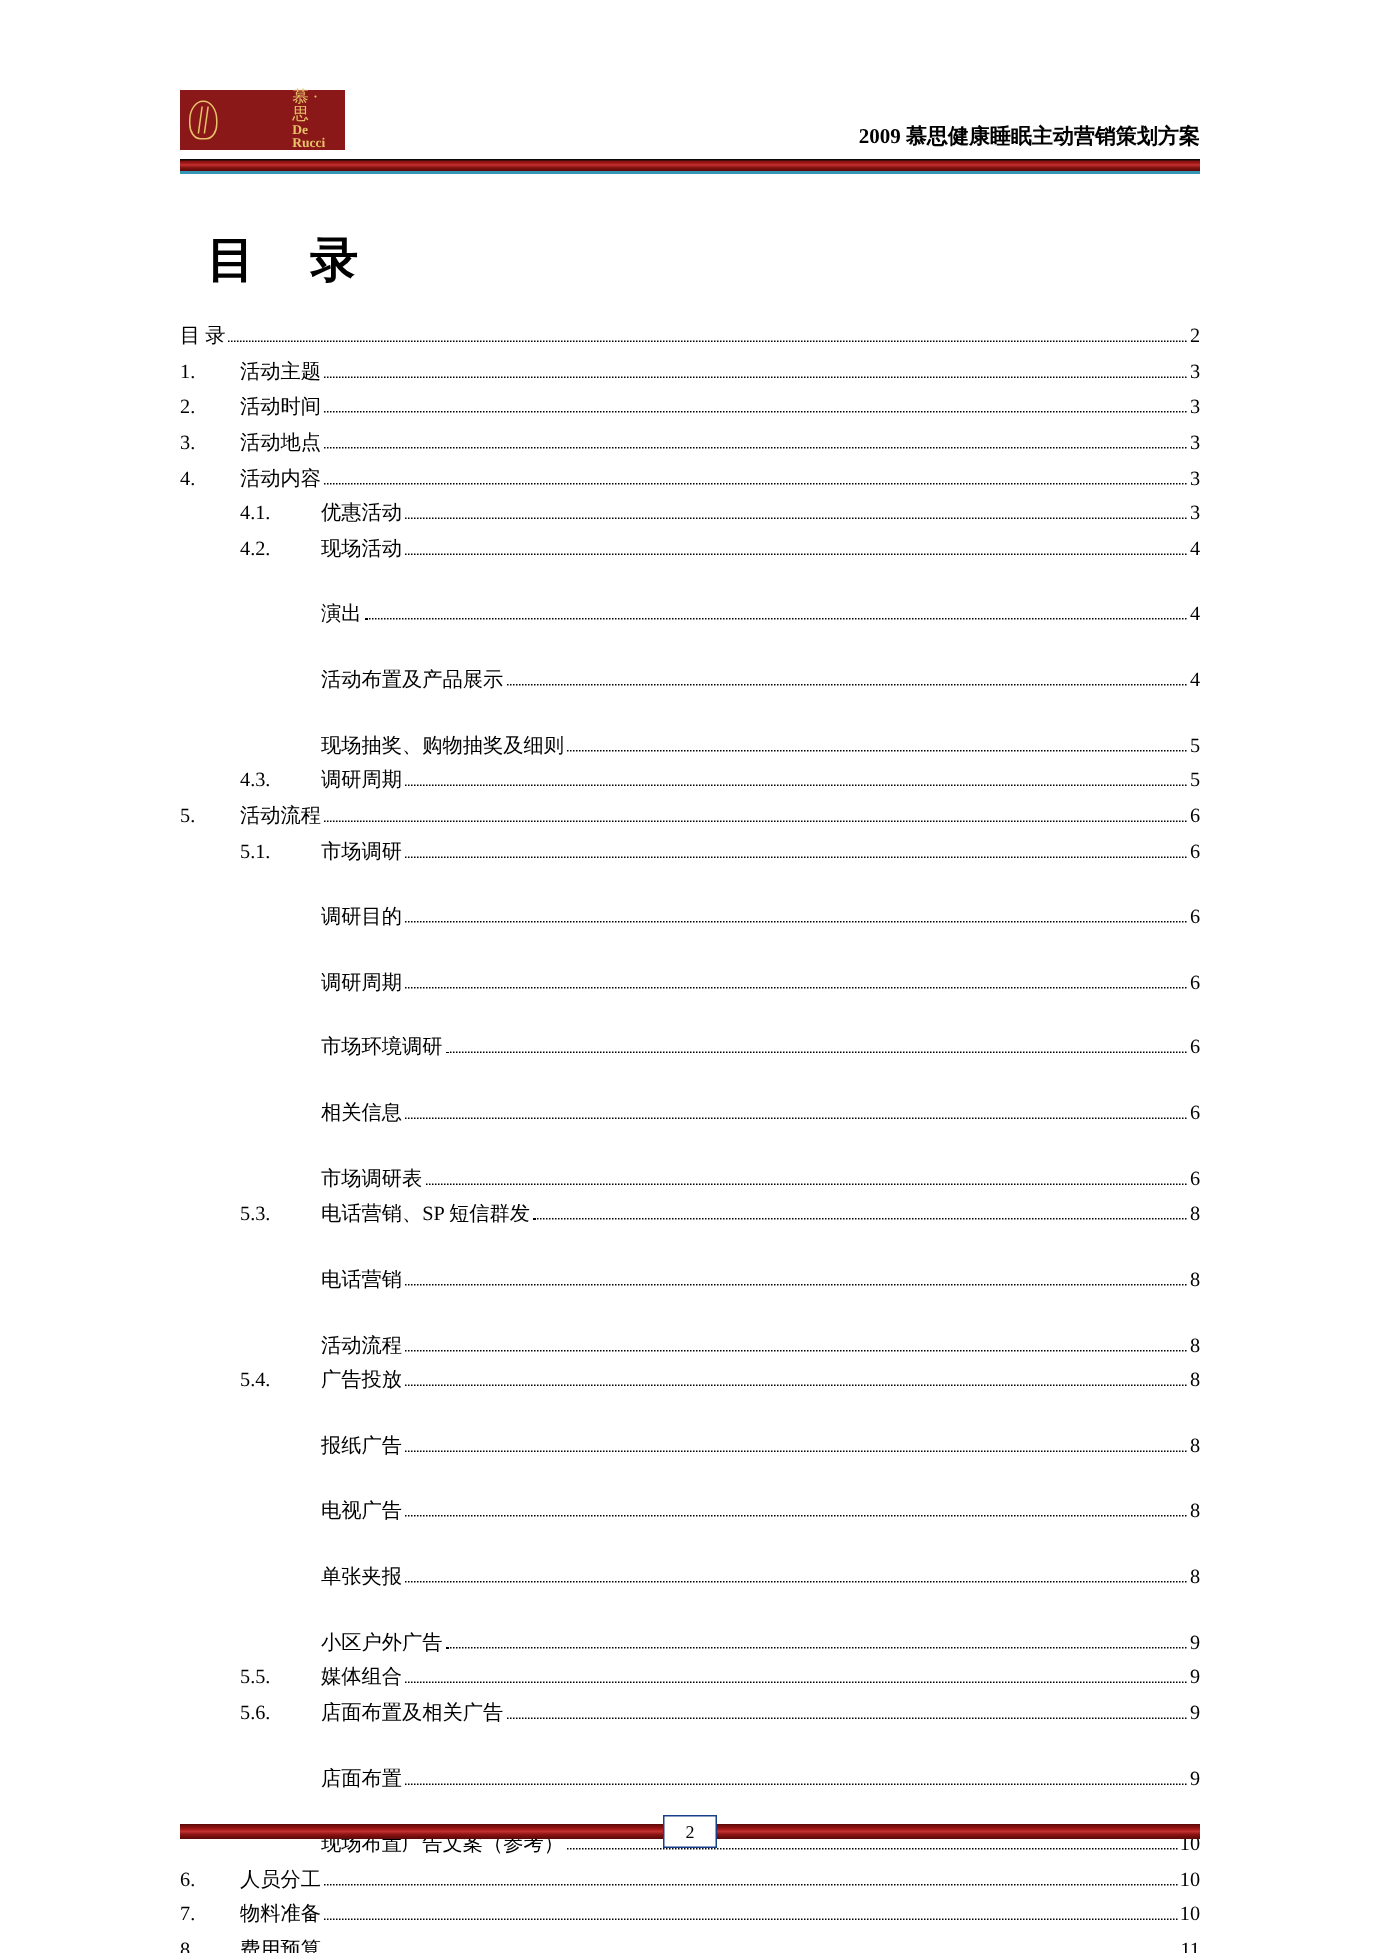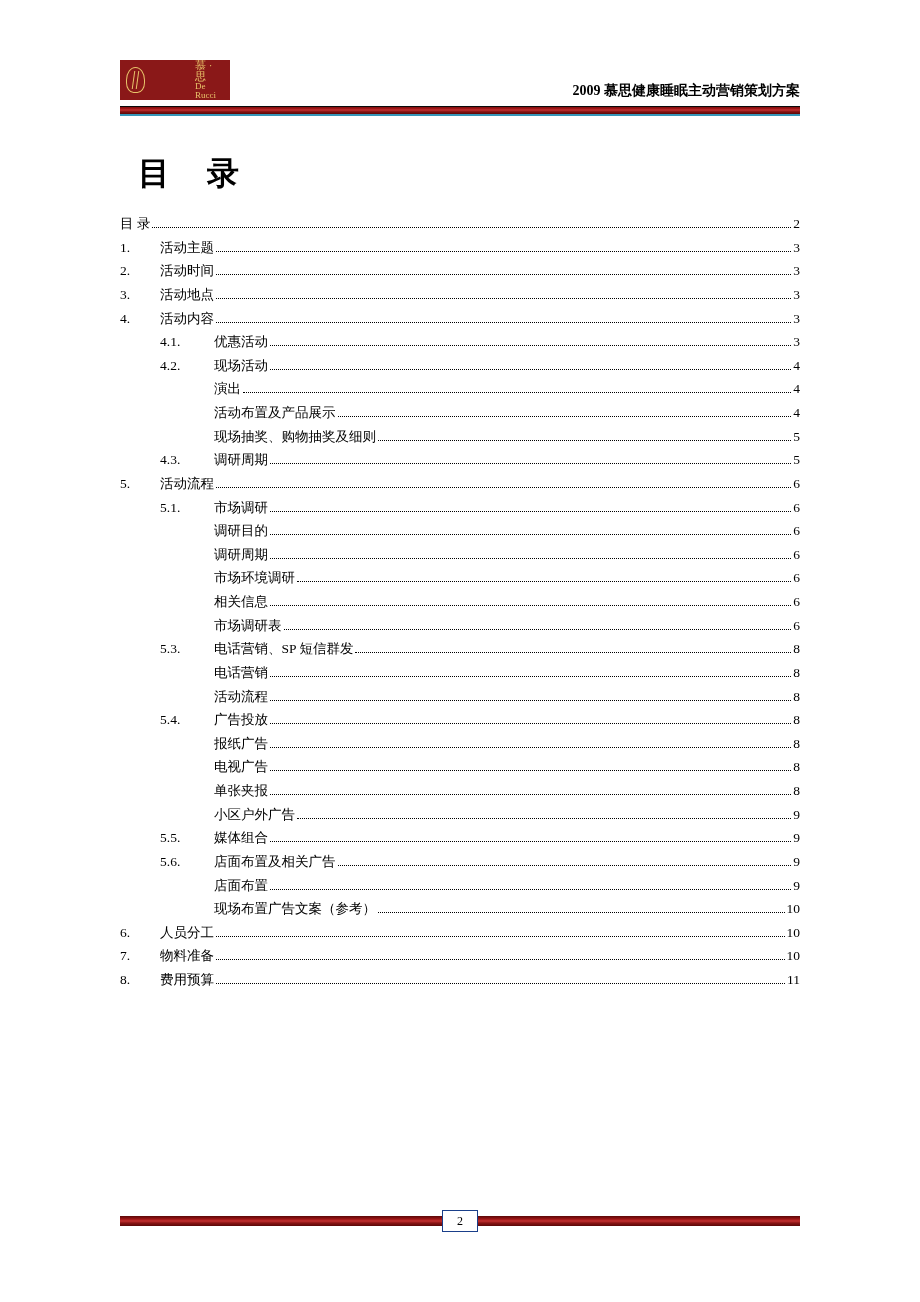--- a/index.html
+++ b/index.html
@@ -43,21 +43,21 @@
   }
   .logo .glyph::after {
     content: "";
     position: absolute;
     inset: 3px 6px;
     border-left: 1px solid #e8c36a;
     border-right: 1px solid #e8c36a;
     transform: skewX(-8deg);
   }
   .logo .brand-text { line-height: 1.0; margin-left: 44px; }
-  .logo .brand-sub { font-size: 9px; display: block; }
+  .logo .brand-sub { font-size: 9px; display: block; font-weight: bold; }
   .doc-title {
     font-size: 14px;
     font-weight: bold;
     font-family: "SimSun", "宋体", serif;
     margin-left: 41px;
   }
   .top-rule {
     height: 10px;
     background: linear-gradient(to bottom,
       #6c0a0a 0%, #9a1414 30%, #c23030 50%, #8a1414 70%, #5a0808 100%);
@@ -80,21 +80,21 @@
     white-space: nowrap;
   }
   .toc-row .num {
     flex: 0 0 auto;
     padding-right: 14px;
     min-width: 40px;
   }
   .toc-row.level0 .num { min-width: 40px; }
   .toc-row.level1 { padding-left: 40px; }
   .toc-row.level1 .num { min-width: 54px; }
-  .toc-row.level2 { padding-left: 94px; }
+  .toc-row.level2 { padding-left: 94px; margin-top: 20px; }
   .toc-row.root { padding-left: 0; }
   .toc-row .label { flex: 0 0 auto; }
   .toc-row .dots {
     flex: 1 1 auto;
     border-bottom: 1.2px dotted #000;
     margin: 0 2px 3px 2px;
     min-width: 8px;
   }
   .toc-row .page-no { flex: 0 0 auto; }
 

